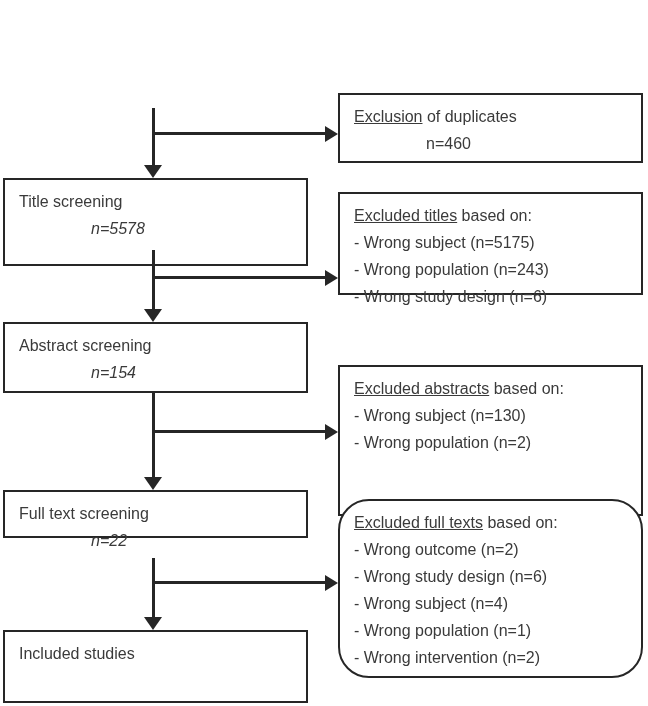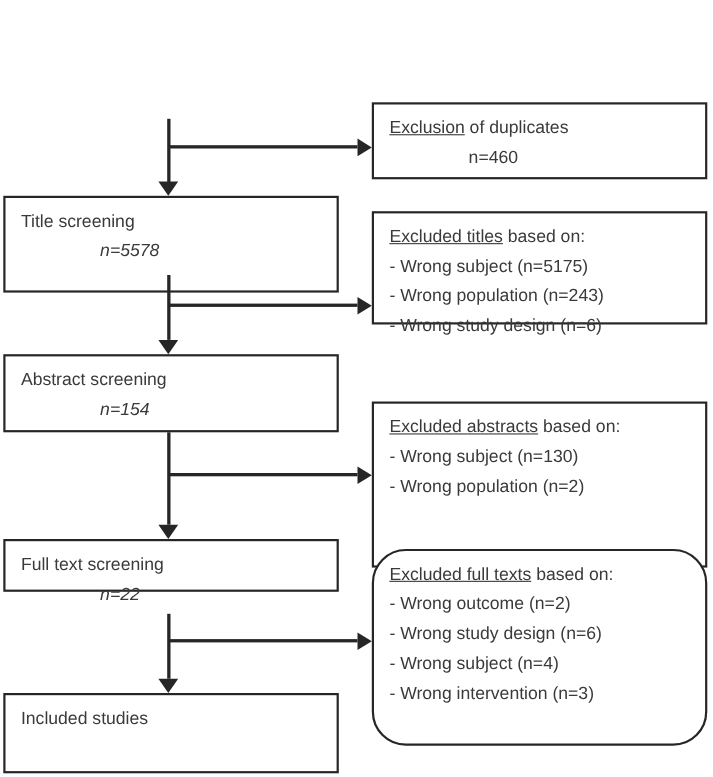--- a/index.html
+++ b/index.html
@@ -83,21 +83,22 @@
     <div class="bline"><span class="u">Excluded abstracts</span><span> based on:</span></div>
     <div class="bline">- Wrong subject (n=130)</div>
     <div class="bline">- Wrong population (n=2)</div>
   </div>
 
   <div class="box" style="left:338px; top:499px; width:305px; height:179px;border-radius:31px;">
     <div class="bline"><span class="u">Excluded full texts</span><span> based on:</span></div>
     <div class="bline">- Wrong outcome (n=2)</div>
     <div class="bline">- Wrong study design (n=6)</div>
     <div class="bline">- Wrong subject (n=4)</div>
-    <div class="bline">- Wrong intervention (n=3)</div>
+    <div class="bline">- Wrong population (n=1)</div>
+    <div class="bline">- Wrong intervention (n=2)</div>
   </div>
 
   <div class="vline" style="left:151.5px; top:108px; height:58px;"></div>
   <div class="arrow-down" style="left:144px; top:165px;"></div>
   <div class="hline" style="left:153px; top:132px; width:172px;"></div>
   <div class="arrow-right" style="left:325px; top:126px;"></div>
 
   <div class="vline" style="left:151.5px; top:250px; height:59px;"></div>
   <div class="arrow-down" style="left:144px; top:309px;"></div>
   <div class="hline" style="left:153px; top:276px; width:172px;"></div>

